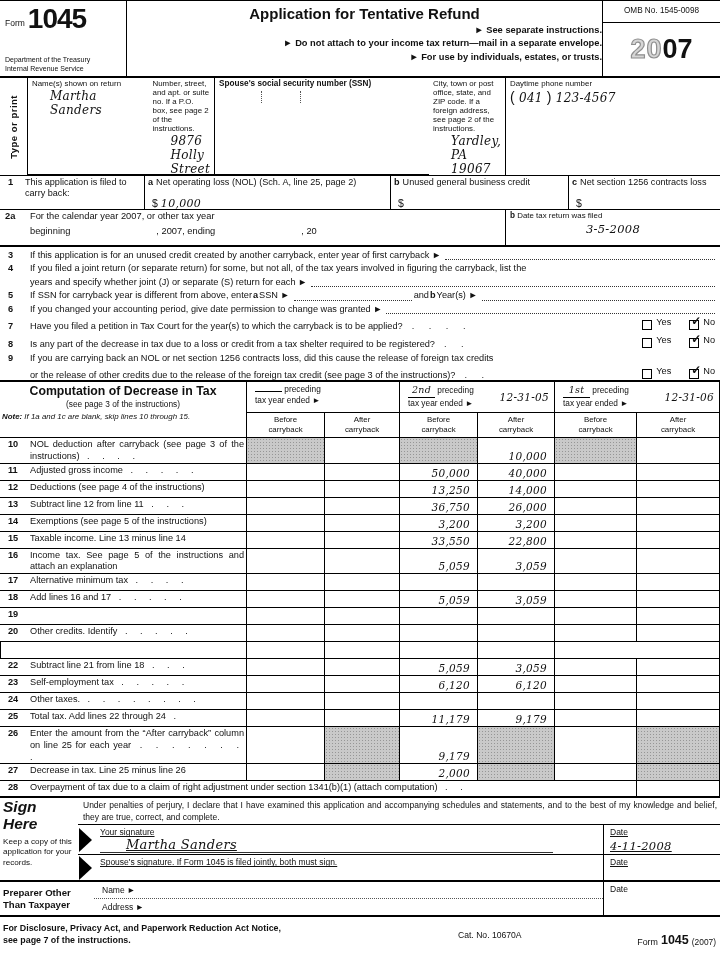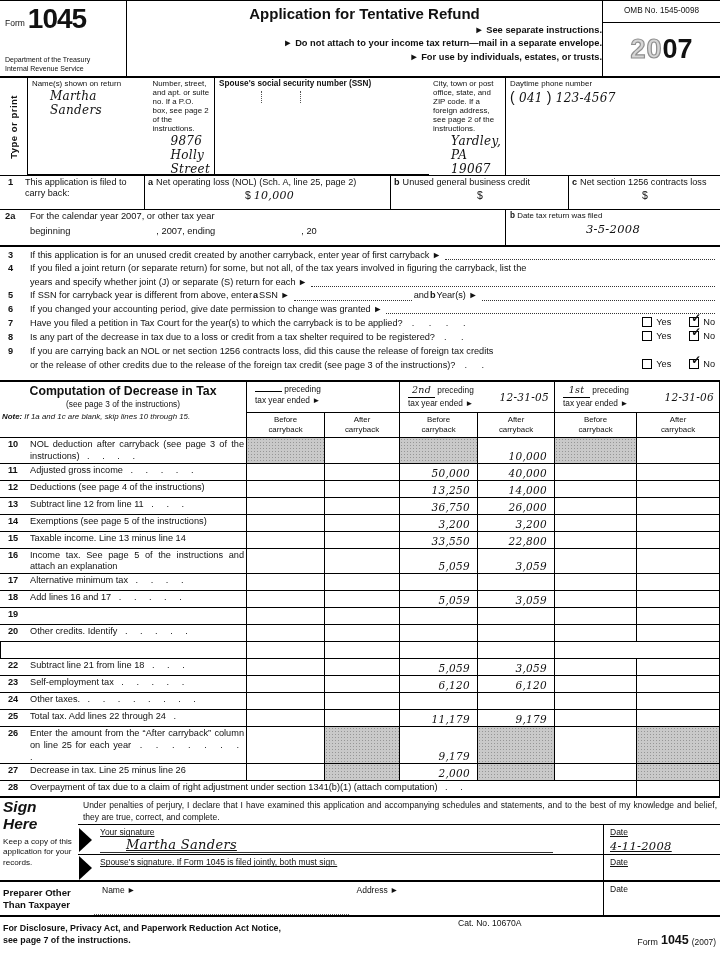--- a/index.html
+++ b/index.html
@@ -45,39 +45,39 @@
   
   .l1 { display: flex; border-bottom: 1.5px solid #000; height: 34px; }
   .l1 > div { padding: 1px 3px; }
   .l1-c0 { width: 144px; display: flex; }
   .l1-a { width: 246px; border-left: 1px solid #000; }
   .l1-b { width: 178px; border-left: 1px solid #000; }
   .l1-c { flex: 1; border-left: 1px solid #000; }
   .lnum { width: 22px; padding-left: 5px; font-weight: bold; font-size: 9.3px; flex: none; }
   .ltext { font-size: 9.1px; line-height: 1.2; }
   .sub-lab { font-size: 9.1px; } .sub-lab b { margin-right: 3px; }
-  .dollar-line { font-size: 10.5px; margin-top: 2px; padding-left: 4px; text-align: center; }
+  .dollar-line { font-size: 10.5px; margin-top: 10px; padding-left: 4px; }
   .dollar-line .hw { font-size: 11px; margin-left: 3px; }
   .l2 { display: flex; border-bottom: 2px solid #000; height: 37px; }
   .l2-main { flex: 1; padding: 1px 0; }
   .l2-line1 { display: flex; font-size: 9.3px; }
   .l2-line2 { display: flex; font-size: 9.3px; padding-left: 30px; margin-top: 5px; align-items: flex-end; }
   .blank { display: inline-block; width: 86px; }
   .l2-b { width: 215px; border-left: 1px solid #000; padding: 1px 4px; }
   .l2-b .f-value { text-align: center; padding-left: 0; font-size: 11.5px; margin-top: 2px; }
 
   
   .qsec { padding: 2px 0 1px; height: 133px; }
   .q-line { display: flex; align-items: baseline; line-height: 13.4px; font-size: 9.2px; padding-right: 3px; }
   .q-num { width: 30px; flex: none; padding-left: 8px; font-weight: bold; }
   .q-text { white-space: nowrap; }
   .q-bold { font-weight: bold; margin: 0 1px; }
   .q-lead { flex: 1 1 auto; border-bottom: 1.5px dotted #333; align-self: flex-end; margin: 0 2px 2px 4px; min-width: 30px; height: 1px; }
   .q-dots { flex: 1; overflow: hidden; white-space: nowrap; letter-spacing: 6px; padding-left: 9px; color: #222; }
-  .q-cb { display: flex; align-items: flex-start; gap: 4px; margin-left: 6px; margin-right: 12px; flex: none; }
+  .q-cb { display: flex; align-items: flex-end; gap: 4px; margin-left: 6px; margin-right: 12px; flex: none; }
   .q-cb:last-child { margin-right: 2px; }
   .cbox { width: 10px; height: 10px; border: 1.5px solid #000; display: inline-block; position: relative; top: 1px; background: #fff; }
   .cbox.checked::after { content: "✓"; position: absolute; left: 1px; top: -6px; font-size: 12px; font-weight: bold; }
 
   
   .ttable { border-top: 2px solid #000; border-right: 1px solid #000; }
   .thead { display: grid; grid-template-columns: 246px 78px 75px 78px 77px 82px 83px; grid-template-rows: 31px 24px; border-bottom: 1px solid #000; }
   .th-label { grid-column: 1; grid-row: 1 / 3; text-align: center; padding-top: 2px; }
   .t-title { font-size: 12.3px; font-weight: bold; }
   .t-sub { font-size: 8.3px; margin-top: 1px; }
@@ -116,29 +116,29 @@
   .sig-main { flex: 1; display: flex; flex-direction: column; justify-content: space-between; padding: 2px 0 1px 8px; }
   .sig-label { font-size: 8.5px; }
   .sig-value { font-size: 13px; padding-left: 26px; border-bottom: 1px solid #333; width: 90%; }
   .sig-date { width: 117px; flex: none; border-left: 1px solid #000; display: flex; flex-direction: column; justify-content: space-between; padding: 2px 4px 1px 6px; }
   .date-label { font-size: 8.5px; }
   .date-value { font-size: 11.5px; }
 
   
   .prep-sec { display: flex; border-bottom: 2px solid #000; height: 35px; }
   .prep-title { width: 94px; flex: none; font-weight: bold; font-size: 9.6px; line-height: 1.25; padding: 5px 0 0 3px; }
-  .prep-main { flex: 1; display: flex; flex-direction: row; }
+  .prep-main { flex: 1; display: flex; flex-direction: column; }
   .prep-row { flex: 1; font-size: 8.5px; padding: 3px 0 0 8px; border-bottom: 1.4px dotted #555; }
   .prep-row:last-child { border-bottom: none; }
   .prep-date { width: 117px; flex: none; border-left: 1px solid #000; font-size: 8.5px; padding: 2px 0 0 6px; }
 
   
   .footer { position: relative; display: flex; padding: 6px 2px 0 3px; font-size: 8.9px; }
   .f-notice { font-weight: bold; line-height: 1.3; }
-  .f-cat { position: absolute; left: 458px; top: 1px; font-size: 8.6px; }
+  .f-cat { position: absolute; left: 458px; top: 13px; font-size: 8.6px; }
   .f-form { margin-left: auto; padding-right: 2px; display: flex; align-items: flex-end; gap: 3px; }
   .f-form .fnum { font-size: 12.5px; font-weight: bold; line-height: .9; }
   .f-form .fyr { font-size: 8.4px; }
 </style>
 </head>
 <body>
 
 <div class="page">
 
   <div class="hdr">

